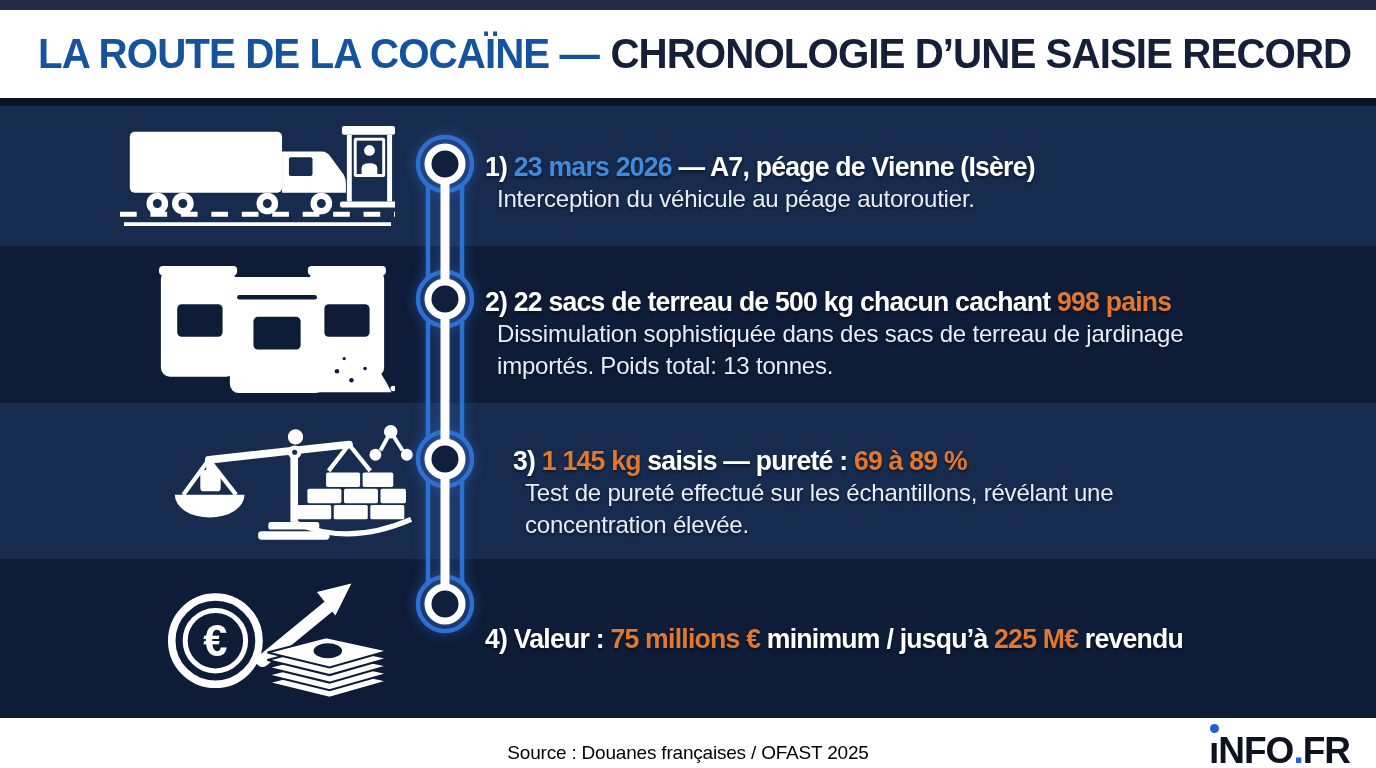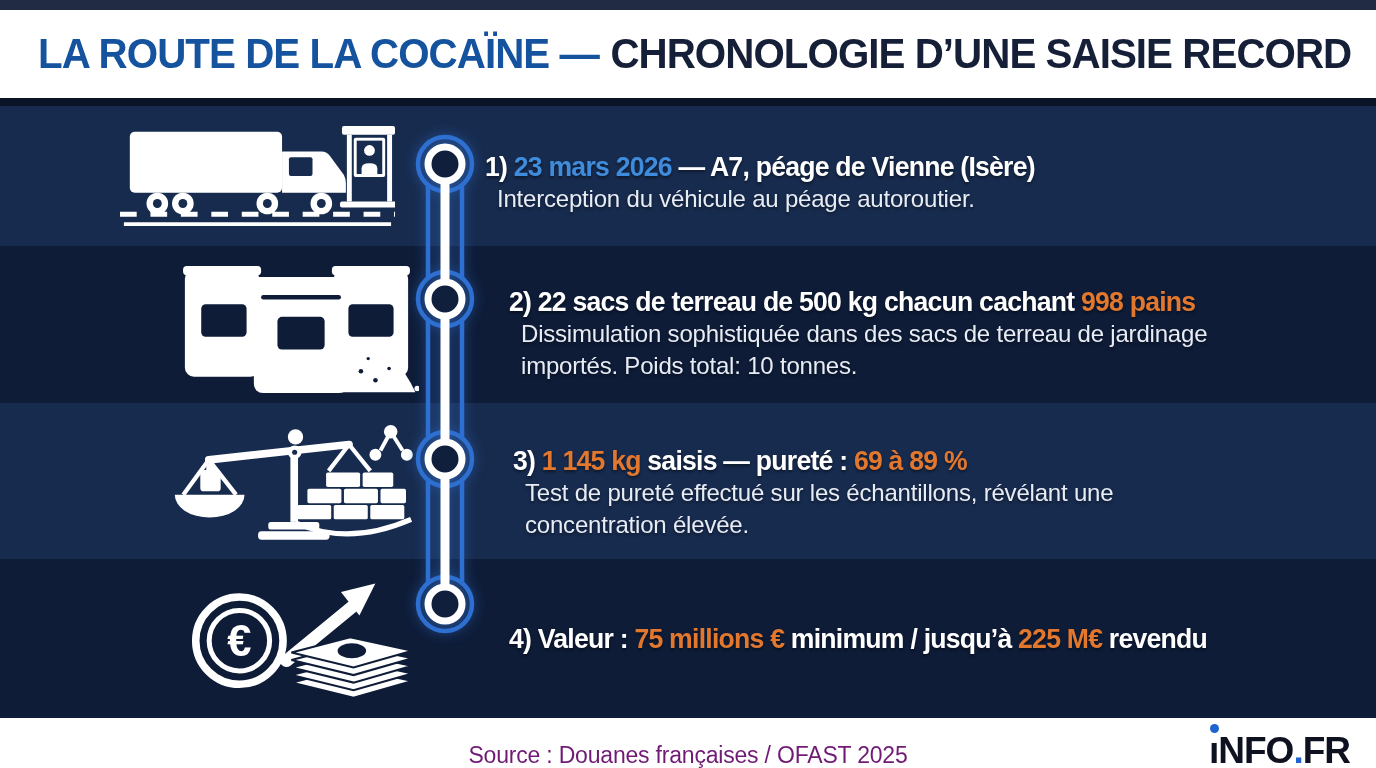--- a/index.html
+++ b/index.html
@@ -22,21 +22,21 @@
     white-space:nowrap; transform:scaleX(.96); transform-origin:left center;
   }
   .t-blue { color:#15539e; margin-right:12px; }
   .t-dark { color:#161f38; }
   .header-sep { height:8px; background:#0a1426; }
 
   
   .main { position:relative; height:612px; }
   .row { display:flex; align-items:center; }
   .row-light { background:#172b4e; }
-  .row-dark  { background:#0e1c38;padding-left:24px; }
+  .row-dark  { background:#0e1c38; }
   .row1 { height:140px; } .row2 { height:157px; }
   .row3 { height:156px;padding-left:28px; } .row4 { height:159px; }
 
   .icon-cell {
     width:395px; flex:none; display:flex;
     justify-content:flex-start; align-items:center; padding-left:120px;
   }
   .icon-cell svg { display:block; }
   .tl-spacer { width:90px; flex:none; }
   .text-cell { flex:1; padding-right:18px; }
@@ -68,21 +68,21 @@
     pointer-events:none;
   }
 
   
   .footer {
     position:relative; height:66px; background:#ffffff;
     border-bottom:2px solid #cfd4da;
   }
   .source {
     position:absolute; left:0; right:0; top:24px;
-    text-align:center; font-size:23px; color:#701a75; letter-spacing:-0.2px;
+    text-align:center; font-size:19px; color:#000000; letter-spacing:-0.2px;
   }
   .logo {
     position:absolute; right:26px; top:12px;
     font-size:37px; font-weight:bold; color:#0e1220; letter-spacing:-1px;margin-left:32px;
   }
   .logo-i { position:relative; display:inline-block; }
   .logo-i-dot {
     position:absolute; left:1px; top:-6px;
     width:9px; height:9px; border-radius:50%; background:#1e63cf;
   }
@@ -154,21 +154,21 @@
           <circle cx="237" cy="123" r="2" fill="#0e1c38"></circle>
           <circle cx="214" cy="112" r="1.8" fill="#0e1c38"></circle>
           <circle cx="162" cy="144" r="3.5"></circle>
           <circle cx="268" cy="145" r="3"></circle>
         </svg>
       </div>
       <div class="tl-spacer"></div>
       <div class="text-cell">
         <span class="event-heading"><span class="seg-white">2) 22 sacs de terreau de 500 kg chacun cachant </span><span class="seg-orange">998 pains</span></span>
         <div class="event-description">Dissimulation sophistiquée dans des sacs de terreau de jardinage
-importés. Poids total: 10 tonnes.</div>
+importés. Poids total: 13 tonnes.</div>
       </div>
     </div>
 
     <div class="row row3 row-light">
       <div class="icon-cell">
         <svg width="300" height="145" viewBox="0 0 300 145" fill="#ffffff" style="margin-left:20px">
           <circle cx="150" cy="20" r="9"></circle>
           <rect x="144" y="34" width="9" height="86"></rect>
           <line x1="48" y1="47" x2="213" y2="29" stroke="#ffffff" stroke-width="9" stroke-linecap="round"></line>
           <circle cx="149" cy="38" r="8"></circle>

